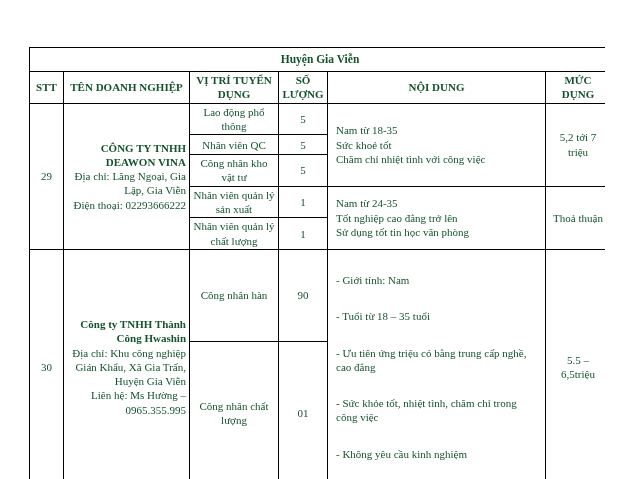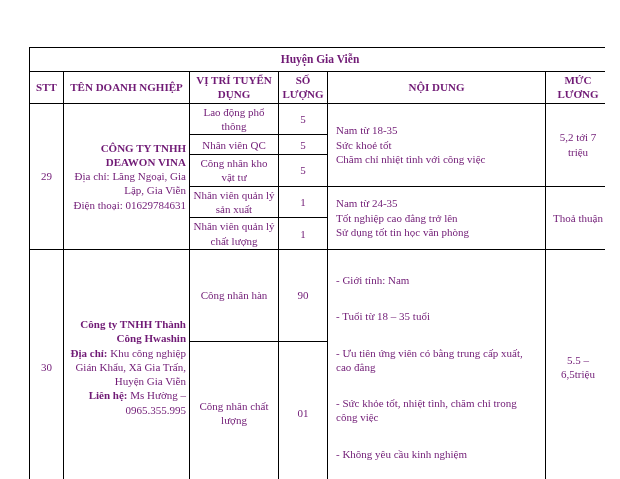--- a/index.html
+++ b/index.html
@@ -2,21 +2,21 @@
 <html><head>
 <meta charset="utf-8">
 <style>
   html, body { margin: 0; padding: 0; background: #ffffff; }
   .page {
     position: relative;
     width: 605px;
     height: 479px;
     background: #ffffff;
     font-family: "Liberation Serif", "DejaVu Serif", serif;
-    color: #701a75;
+    color: #14532d;
     overflow: hidden;
     border-radius: 21px;
   }
   table.doc-table {
     position: absolute;
     left: 29px;
     top: 47px;
     width: 581px;
     border-collapse: collapse;
     table-layout: fixed;
@@ -45,21 +45,21 @@
     text-align: center;
   }
   td.pos-cell {
     text-align: center;
     margin-left: 37px;
   }
   td.company-cell {
     text-align: right;
   }
   td.company-cell .co-name { font-weight: bold; }
-  td.company-cell .co-label { font-weight: bold; }
+  td.company-cell .co-label { font-weight: normal; }
   td.content-cell {
     text-align: left;
     padding-left: 8px;
     padding-right: 6px;
   }
   td.salary-cell {
     text-align: center;
   }
   .bullet-line { margin: 22px 0; }
   .plain-line { margin: 0; }
@@ -82,29 +82,29 @@
         <tr>
       <td class="title-cell" colspan="6">Huyện Gia Viễn</td>
     </tr>
 
     <tr>
       <td class="head-cell">STT</td>
       <td class="head-cell">TÊN DOANH NGHIỆP</td>
       <td class="head-cell">VỊ TRÍ TUYỂN DỤNG</td>
       <td class="head-cell">SỐ LƯỢNG</td>
       <td class="head-cell">NỘI DUNG</td>
-      <td class="head-cell">MỨC LƯƠNG</td>
+      <td class="head-cell">MỨC DỤNG</td>
     </tr>
 
     <tr style="height:29px">
       <td class="stt-cell" rowspan="5">29</td>
       <td class="company-cell" rowspan="5">
         <div class="co-name">CÔNG TY TNHH DEAWON VINA</div>
         <div>Địa chỉ: Lãng Ngoại, Gia Lập, Gia Viễn</div>
-        <div>Điện thoại: 01629784631</div>
+        <div>Điện thoại: 02293666222</div>
       </td>
       <td class="pos-cell">Lao động phổ thông</td>
       <td class="qty-cell">5</td>
       <td class="content-cell" rowspan="3">
         <div class="plain-line">Nam từ 18-35</div>
         <div class="plain-line">Sức khoẻ tốt</div>
         <div class="plain-line">Chăm chỉ nhiệt tình với công việc</div>
       </td>
       <td class="salary-cell" rowspan="3">5,2 tới 7 triệu</td>
     </tr>
@@ -140,21 +140,21 @@
       <td class="company-cell" rowspan="2">
         <div class="co-name">Công ty TNHH Thành Công Hwashin</div>
         <div><span class="co-label">Địa chỉ:</span><span> Khu công nghiệp Gián Khẩu, Xã Gia Trấn, Huyện Gia Viễn</span></div>
         <div><span class="co-label">Liên hệ:</span><span> Ms Hường – 0965.355.995</span></div>
       </td>
       <td class="pos-cell">Công nhân hàn</td>
       <td class="qty-cell">90</td>
       <td class="content-cell" rowspan="2">
         <div class="bullet-line">- Giới tính: Nam</div>
         <div class="bullet-line">- Tuổi từ 18 – 35 tuổi</div>
-        <div class="bullet-line">- Ưu tiên ứng viên có bằng trung cấp xuất, cao đẳng</div>
+        <div class="bullet-line">- Ưu tiên ứng triệu có bằng trung cấp nghề, cao đẳng</div>
         <div class="bullet-line">- Sức khỏe tốt, nhiệt tình, chăm chỉ trong công việc</div>
         <div class="bullet-line">- Không yêu cầu kinh nghiệm</div>
       </td>
       <td class="salary-cell" rowspan="2">5.5 – 6,5triệu</td>
     </tr>
 
     <tr style="height:118px">
       <td class="pos-cell">Công nhân chất lượng</td>
       <td class="qty-cell">01</td>
     </tr>

